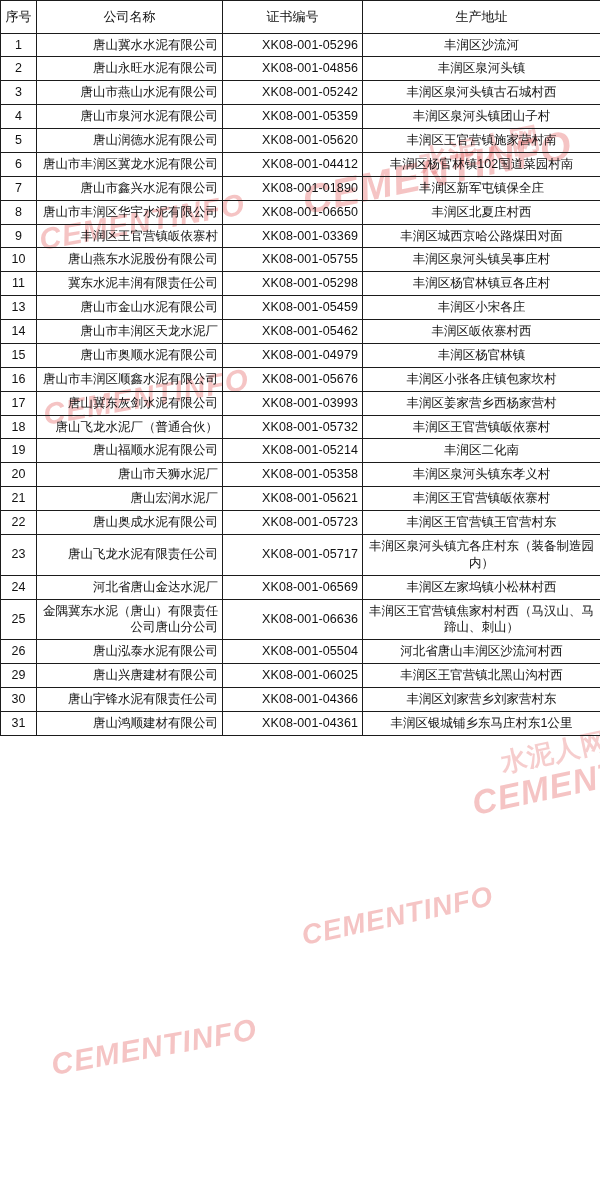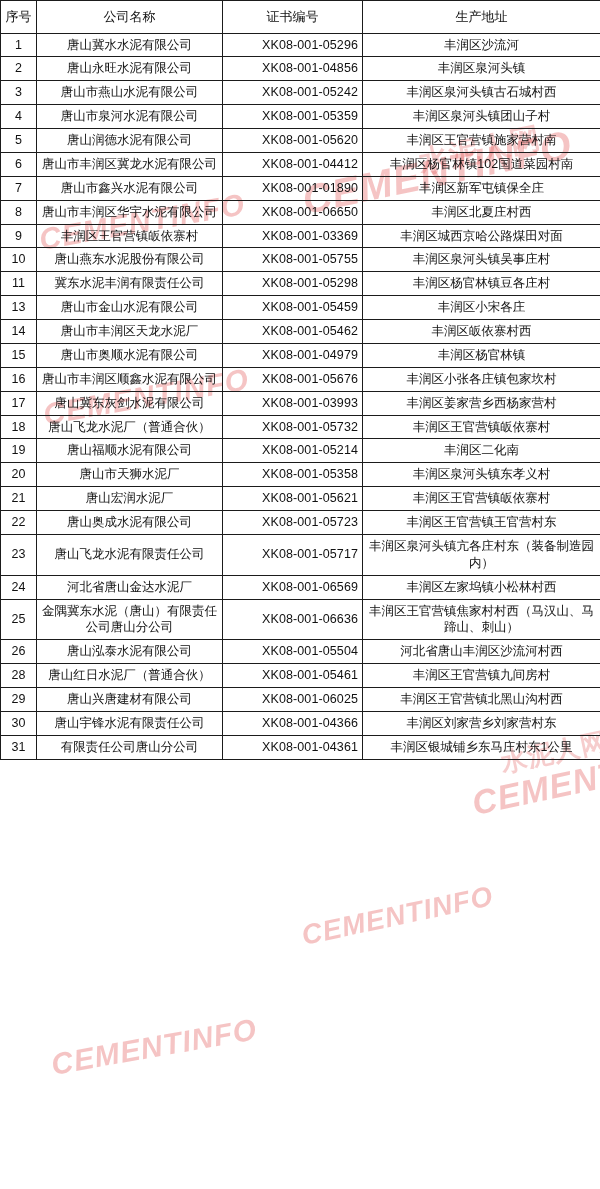--- a/index.html
+++ b/index.html
@@ -41,21 +41,21 @@
     font-weight: normal;
     font-size: 13px;
     padding: 7px 4px;
   }
   col.c-idx { width: 36px; }
   col.c-name { width: 186px; }
   col.c-cert { width: 140px; }
   col.c-addr { width: 238px; }
 
   td.idx { text-align: center; }
-  td.name { text-align: center; padding-left: 6px; }
+  td.name { text-align: right; padding-left: 6px; }
   td.cert { text-align: right; letter-spacing: 0.1px; }
   td.addr { text-align: center; padding-left: 5px; }
 
   
   .wm-layer {
     position: absolute;
     inset: 0;
     z-index: 1;
     pointer-events: none;
     overflow: hidden;
@@ -258,39 +258,33 @@
           <td class="cert">XK08-001-06636</td>
           <td class="addr">丰润区王官营镇焦家村村西（马汉山、马蹄山、刺山）</td>
         </tr>
         <tr>
           <td class="idx">26</td>
           <td class="name">唐山泓泰水泥有限公司</td>
           <td class="cert">XK08-001-05504</td>
           <td class="addr">河北省唐山丰润区沙流河村西</td>
         </tr>
         <tr>
-          <td class="idx">28</td>
-          <td class="name">唐山红日水泥厂（普通合伙）</td>
-          <td class="cert">XK08-001-05461</td>
-          <td class="addr">丰润区王官营镇九间房村</td>
-        </tr>
-        <tr>
           <td class="idx">29</td>
           <td class="name">唐山兴唐建材有限公司</td>
           <td class="cert">XK08-001-06025</td>
           <td class="addr">丰润区王官营镇北黑山沟村西</td>
         </tr>
         <tr>
           <td class="idx">30</td>
           <td class="name">唐山宇锋水泥有限责任公司</td>
           <td class="cert">XK08-001-04366</td>
           <td class="addr">丰润区刘家营乡刘家营村东</td>
         </tr>
         <tr>
           <td class="idx">31</td>
-          <td class="name">有限责任公司唐山分公司</td>
+          <td class="name">唐山鸿顺建材有限公司</td>
           <td class="cert">XK08-001-04361</td>
           <td class="addr">丰润区银城铺乡东马庄村东1公里</td>
         </tr>
       </tbody>
   </table>
 
 </div>
 
 </body></html>

